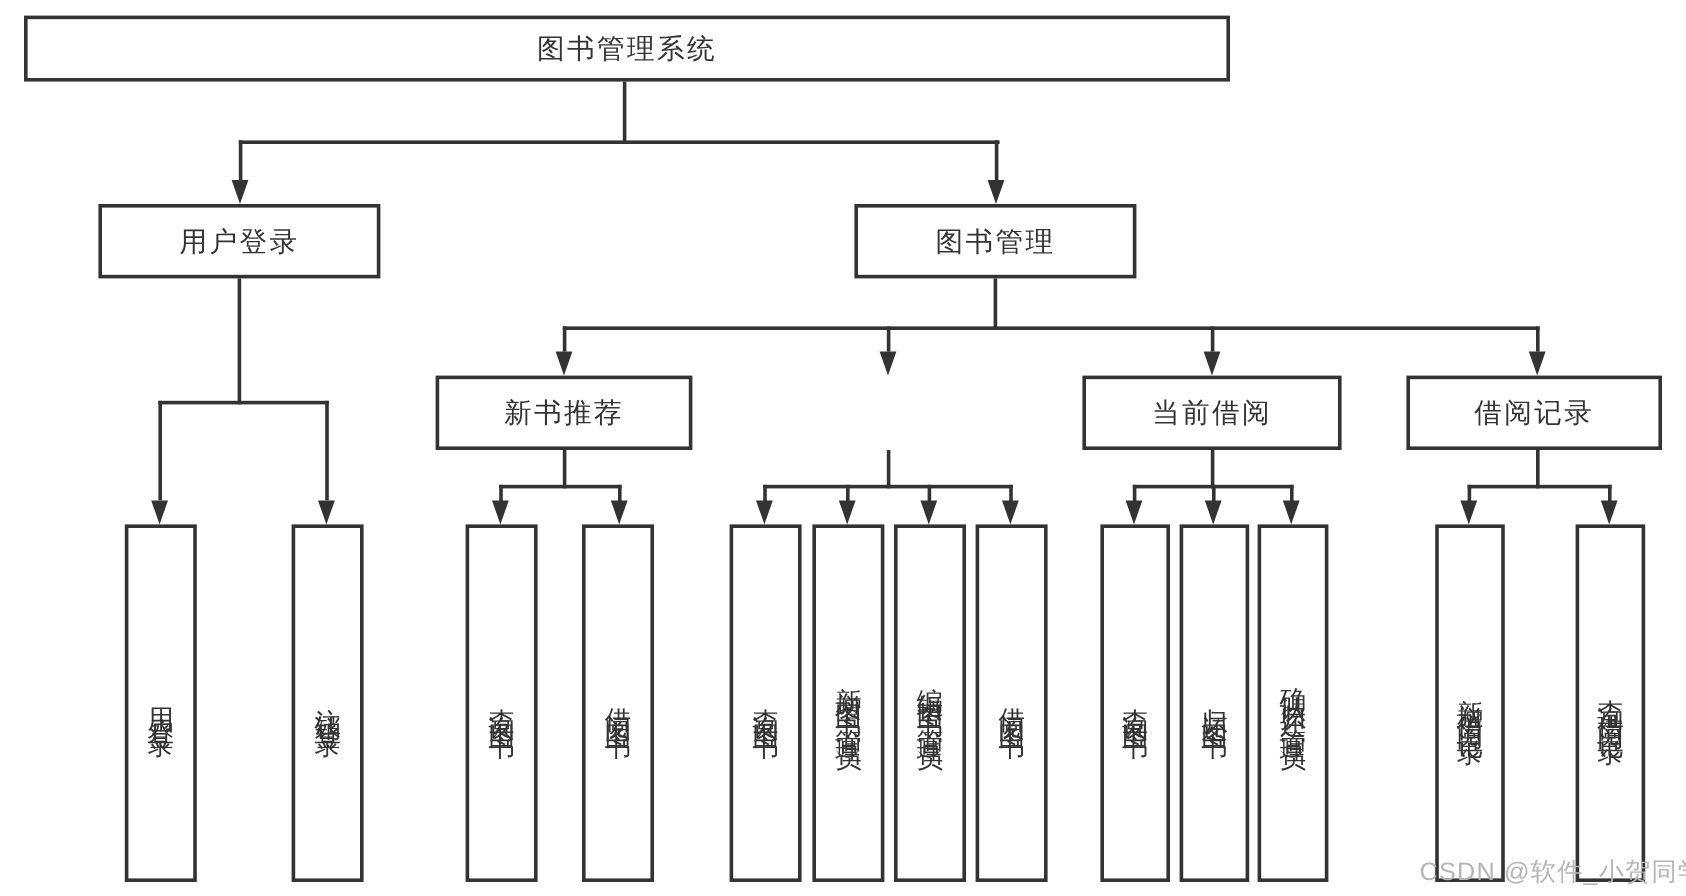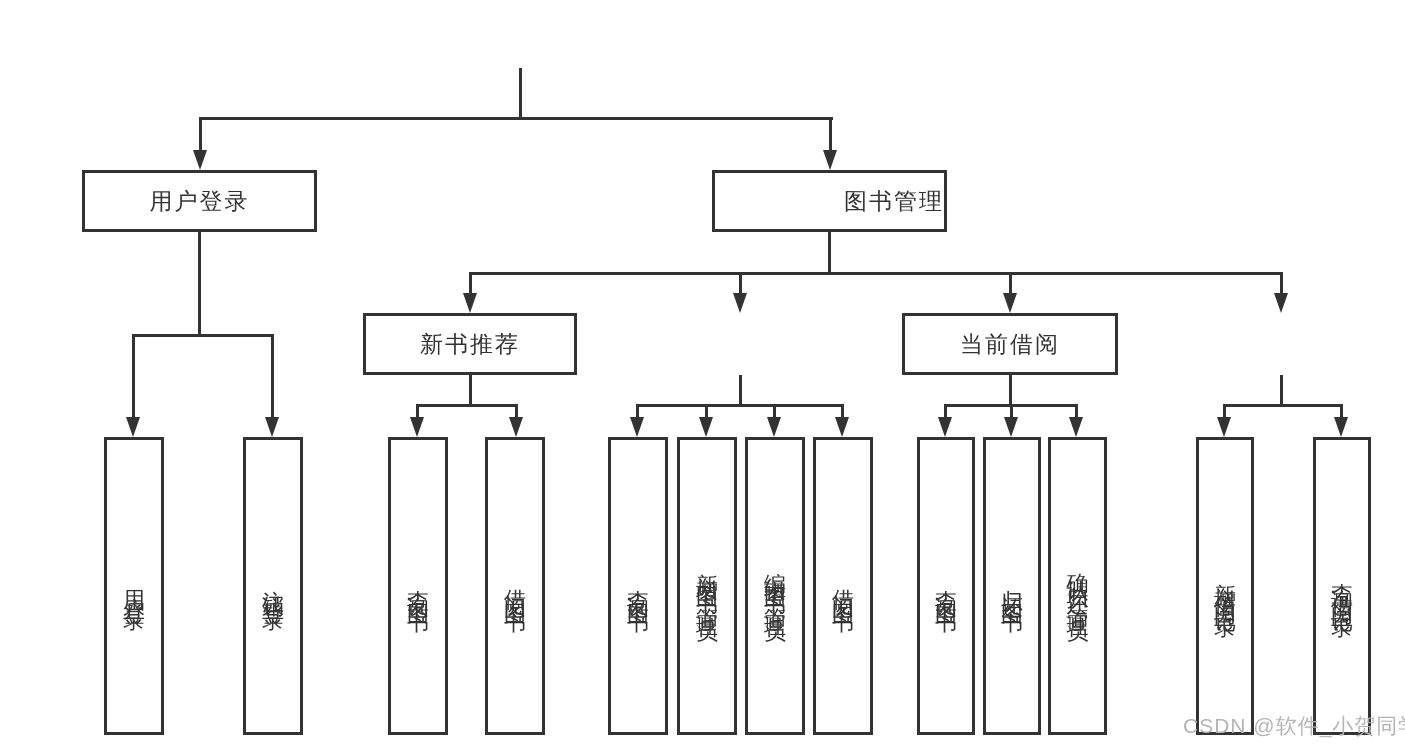--- a/index.html
+++ b/index.html
@@ -27,33 +27,39 @@
   .watermark{
     position:absolute;left:1183px;top:712px;font-size:21px;letter-spacing:1px;
     color:#b5b5b5;white-space:nowrap;z-index:5;
   }
 </style>
 </head>
 <body>
 
 <div class="canvas">
 
+  <div class="node" style="left:20px;top:13px;width:1005px;height:55px;">
+    <span class="hlabel">图书管理系统</span>
+  </div>
 
   <div class="node" style="left:82px;top:170px;width:235px;height:62px;">
     <span class="hlabel">用户登录</span>
   </div>
-  <div class="node" style="left:712px;top:170px;width:235px;height:62px;justify-content:flex-end;">
+  <div class="node" style="left:712px;top:170px;width:235px;height:62px;">
     <span class="hlabel">图书管理</span>
   </div>
 
   <div class="node" style="left:363px;top:313px;width:214px;height:62px;">
     <span class="hlabel">新书推荐</span>
   </div>
   <div class="node" style="left:902px;top:313px;width:216px;height:62px;font-family:Liberation Serif, serif;">
     <span class="hlabel">当前借阅</span>
+  </div>
+  <div class="node" style="left:1172px;top:313px;width:213px;height:62px;">
+    <span class="hlabel">借阅记录</span>
   </div>
 
   <div class="node leaf" style="left:104px;top:437px;width:60px;height:298px;">
     <span class="vtext">用户登录</span>
   </div>
   <div class="node leaf" style="left:243px;top:437px;width:60px;height:298px;">
     <span class="vtext">注销登录</span>
   </div>
 
   <div class="node leaf" style="left:388px;top:437px;width:60px;height:298px;">

